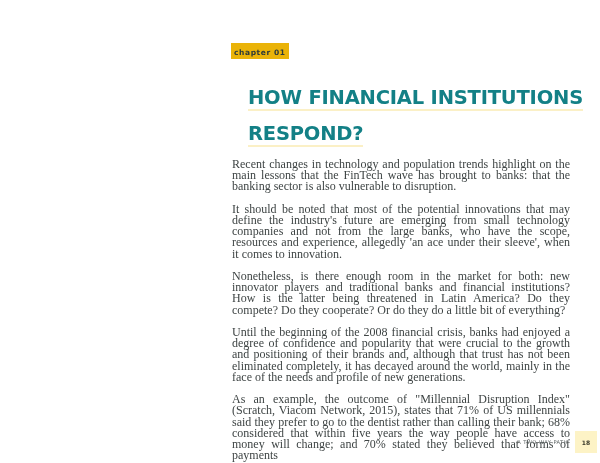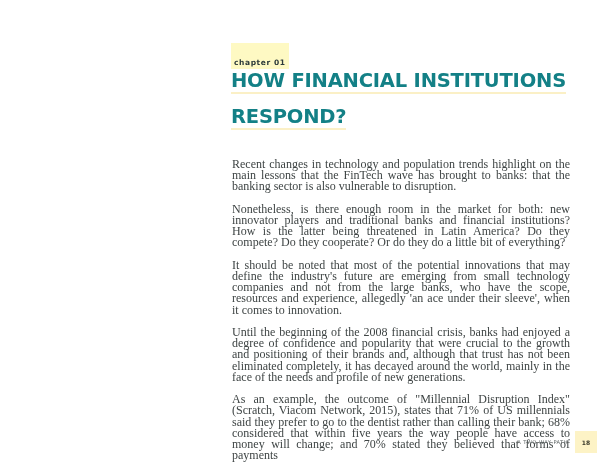--- a/index.html
+++ b/index.html
@@ -17,35 +17,35 @@
     .page {
       position: absolute;
       left: 0; top: 0;
       width: 600px; height: 463px;
       background: #ffffff;
     }
     .chapter-tag {
       position: absolute;
       left: 231px;
       top: 43px;
-      background: #fef9c3;
-      padding: 15px 3px 1px 3px;
+      background: #eab308;
+      padding: 5px 3px 1px 3px;
       font-family: "DejaVu Sans", sans-serif;
       font-weight: bold;
       font-size: 7.5px;
       letter-spacing: 0.6px;
       color: #2c3a3a;
       line-height: 10px;
     }
     .title {
       position: absolute;
       left: 231px;
       top: 63px;
       width: 340px;
-      margin: 0;
+      margin: 17px;
       font-family: "DejaVu Sans", sans-serif;
       font-weight: bold;
       font-size: 19.5px;
       letter-spacing: -0.2px;
       color: #138086;
       line-height: 36px;
       text-transform: uppercase;
     }
     .title-line {
       display: inline;
@@ -105,22 +105,22 @@
 
   <div class="chapter-tag">chapter 01</div>
 
   <h1 class="title">
     <span class="title-line">HOW FINANCIAL INSTITUTIONS</span><br>
     <span class="title-line">RESPOND?</span>
   </h1>
 
   <div class="body-text">
     <p>Recent changes in technology and population trends highlight on the main lessons that the FinTech wave has brought to banks: that the banking sector is also vulnerable to disruption.</p>
+    <p>It should be noted that most of the potential innovations that may define the industry's future are emerging from small technology companies and not from the large banks, who have the scope, resources and experience, allegedly 'an ace under their sleeve', when it comes to innovation.</p>
     <p>Nonetheless, is there enough room in the market for both: new innovator players and traditional banks and financial institutions? How is the latter being threatened in Latin America? Do they compete? Do they cooperate? Or do they do a little bit of everything?</p>
-    <p>It should be noted that most of the potential innovations that may define the industry's future are emerging from small technology companies and not from the large banks, who have the scope, resources and experience, allegedly 'an ace under their sleeve', when it comes to innovation.</p>
     <p>Until the beginning of the 2008 financial crisis, banks had enjoyed a degree of confidence and popularity that were crucial to the growth and positioning of their brands and, although that trust has not been eliminated completely, it has decayed around the world, mainly in the face of the needs and profile of new generations.</p>
     <p>As an example, the outcome of "Millennial Disruption Index" (Scratch, Viacom Network, 2015), states that 71% of US millennials said they prefer to go to the dentist rather than calling their bank; 68% considered that within five years the way people have access to money will change; and 70% stated they believed that forms of payments</p>
   </div>
 
   <div class="footer">
     <span class="running-head">A TWO-WAY PATH</span>
     <span class="page-number">18</span>
   </div>
 
 </div>

